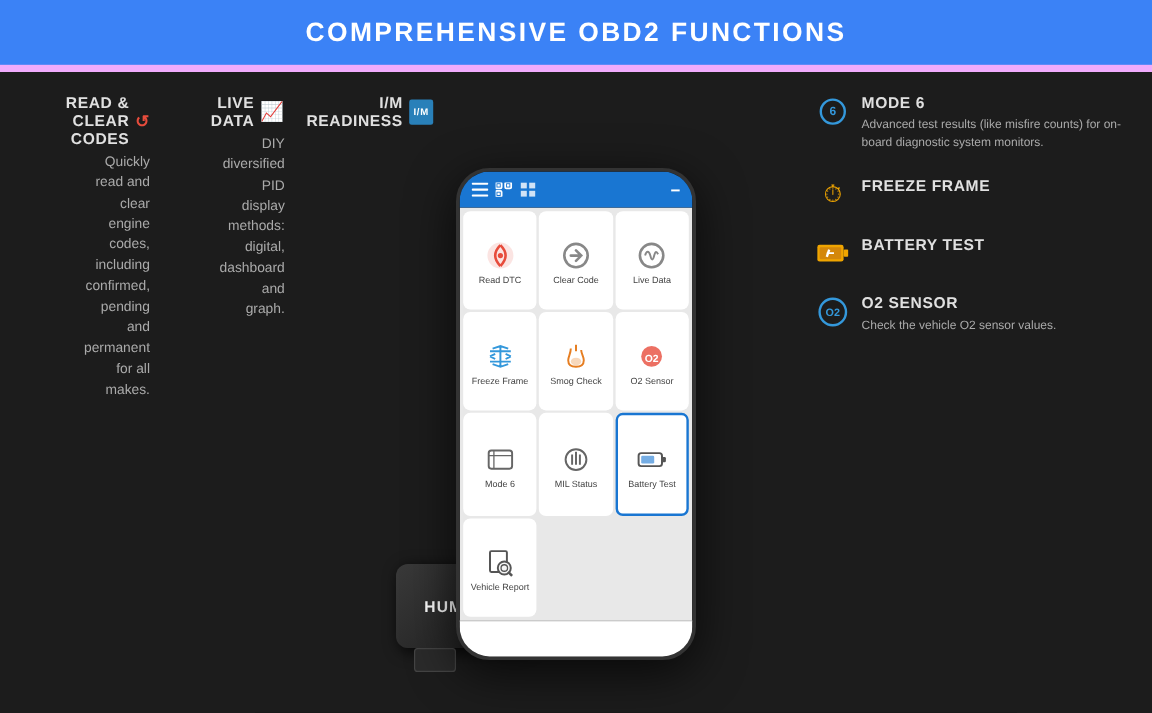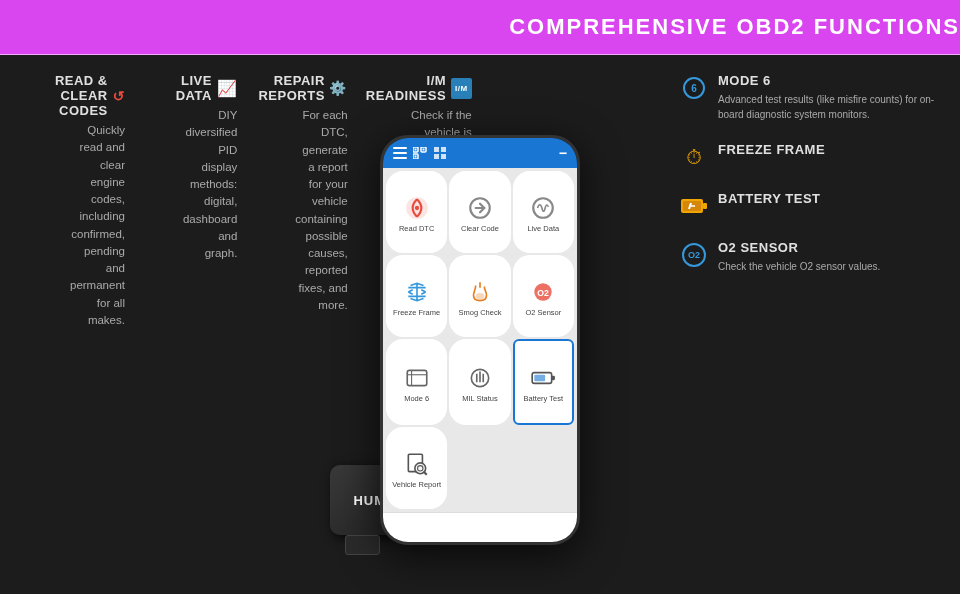--- a/index.html
+++ b/index.html
@@ -14,24 +14,24 @@
 
     .page-wrapper {
       width: 960px;
       height: 594px;
       background: #1c1c1c;
       position: relative;
     }
 
     
     .header {
-      background: #d946ef;
-      text-align: right;
+      background: #3b82f6;
+      text-align: center;
       padding: 14px 0;
-      border-bottom: 1px solid #f0abfc;
+      border-bottom: 6px solid #f0abfc;
     }
 
     .header-title {
       color: #fff;
       font-size: 22px;
       font-weight: 900;
       letter-spacing: 2px;
       text-transform: uppercase;
     }
 
@@ -134,21 +134,21 @@
       background: #1976d2;
       height: 30px;
       display: flex;
       align-items: center;
       justify-content: space-between;
       padding: 0 10px;
     }
 
     .app-cell {
       background: #fff;
-      border-radius: 17px;
+      border-radius: 6px;
       display: flex;
       flex-direction: column;
       align-items: center;
       justify-content: center;
       padding: 6px 2px 4px;
       gap: 2px;
     }
 
     .app-cell-icon {
       width: 28px;
@@ -292,34 +292,26 @@
       </div>
 
       <div class="feature-block">
         <div class="feature-title">
           <span>LIVE DATA</span>
           <span class="icon" style="color:#3498db; font-size:16px;">📈</span>
         </div>
         <div class="feature-desc">DIY diversified PID display methods: digital, dashboard and graph.</div>
       </div>
 
-      <div class="feature-block">
-        <div class="feature-title">
-          <span>REPAIR REPORTS</span>
-          <span class="icon" style="color:#3498db; font-size:14px;">⚙️</span>
-        </div>
-        <div class="feature-desc">For each DTC, generate a report for your vehicle containing possible causes, reported fixes, and more.</div>
-      </div>
 
       <div class="feature-block">
         <div class="feature-title">
           <span>I/M READINESS</span>
           <span class="icon im" style="background:#2980b9;color:#fff;font-size:8px;font-weight:900;padding:6px 4px;border-radius:2px;">I/M</span>
         </div>
-        <div class="feature-desc">Check if the vehicle is ready for a smog or emissions test.</div>
       </div>
 
     </div>
 
     <div class="center-col">
 
       <div class="phone-container">
 
         <div class="obd-device">
           <div class="obd-body">

